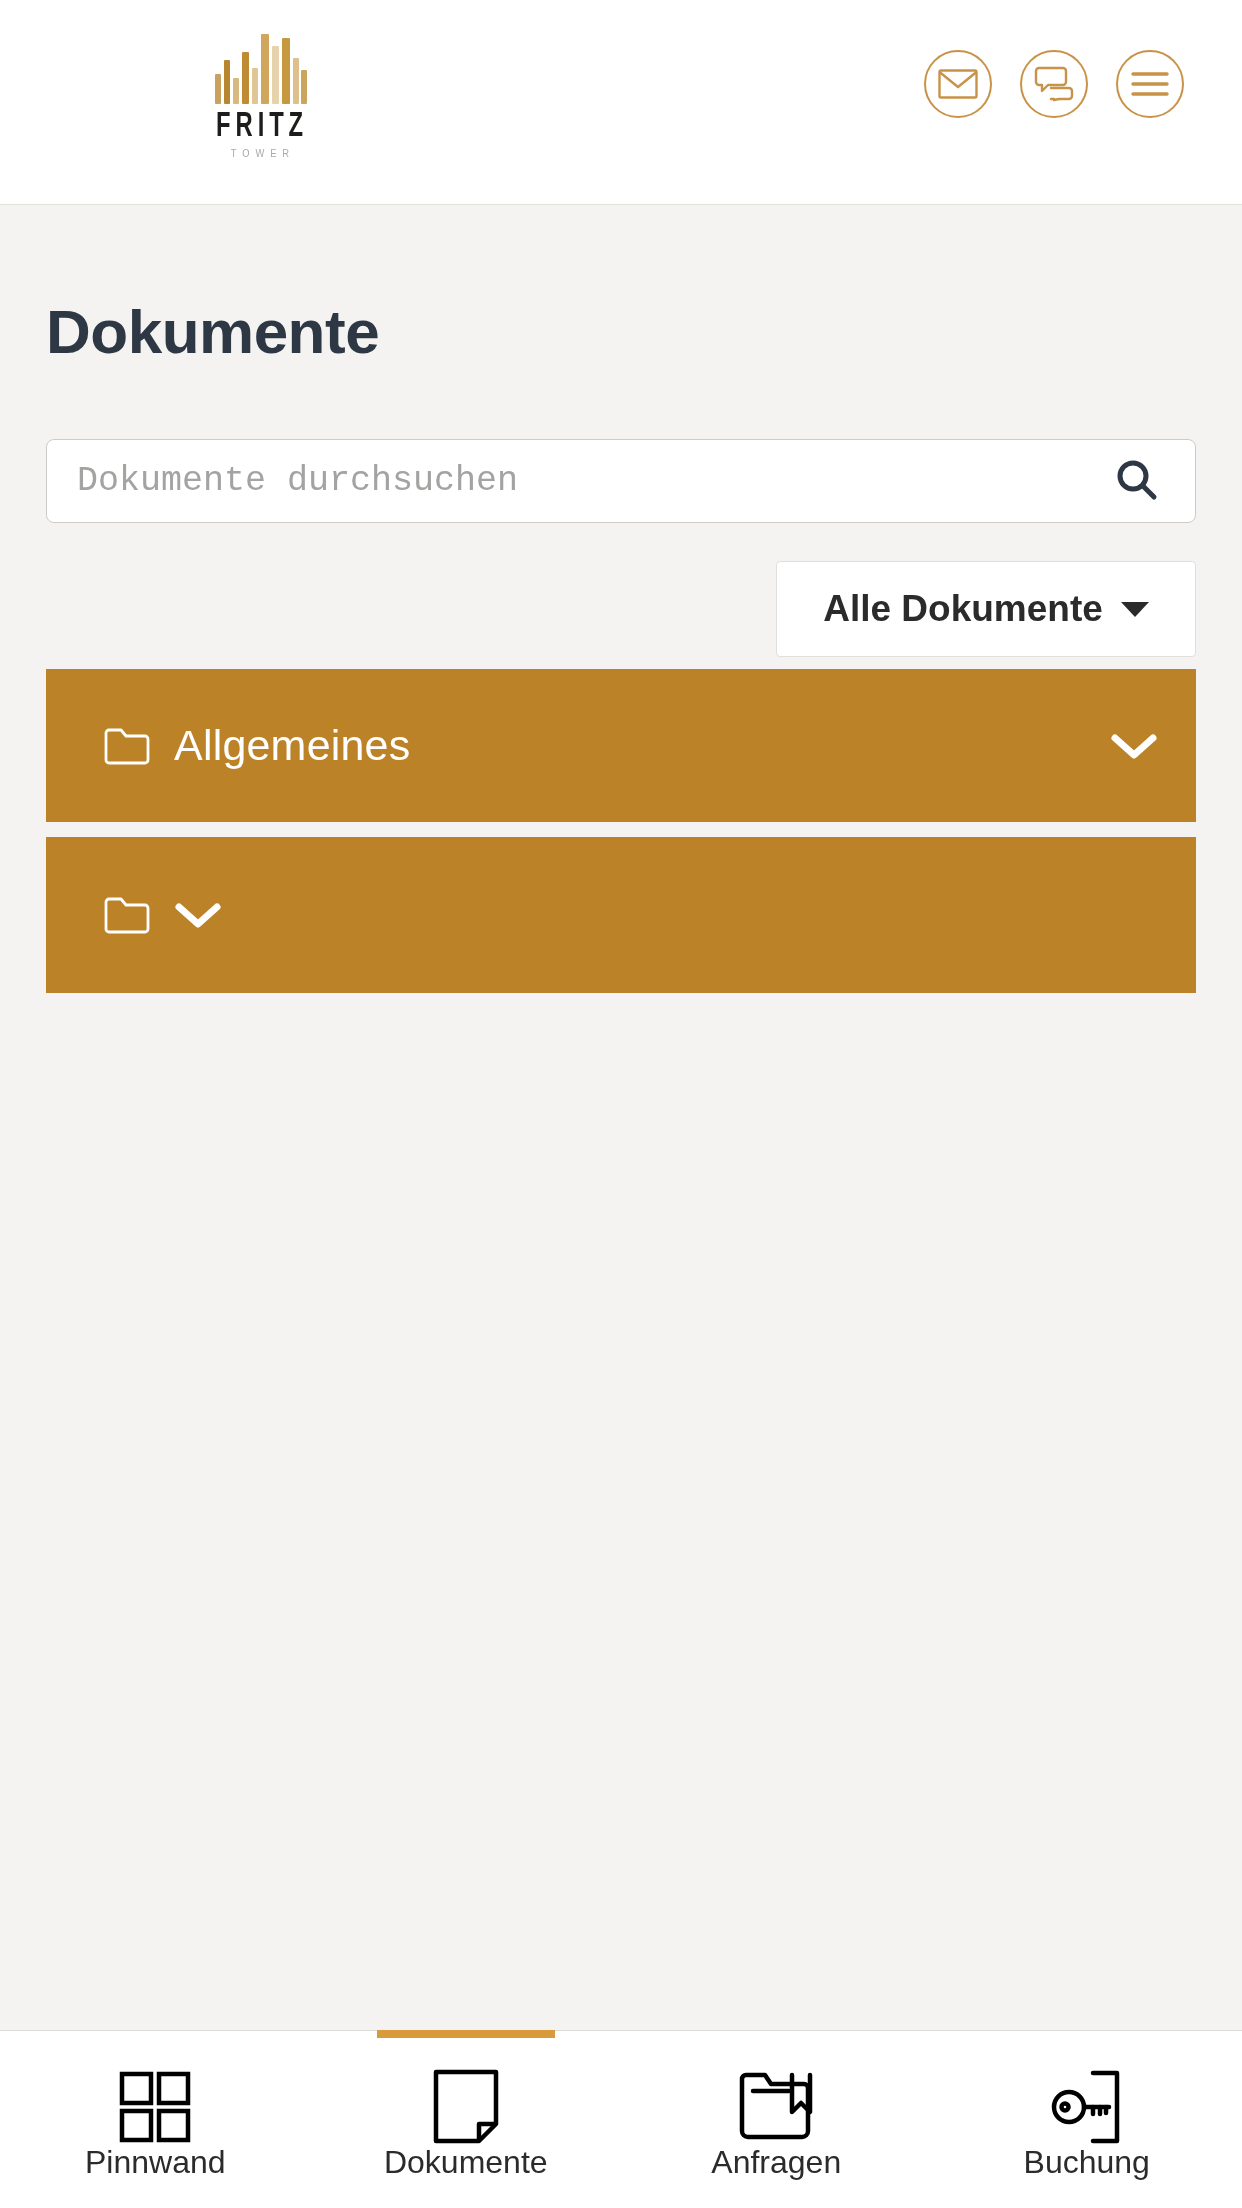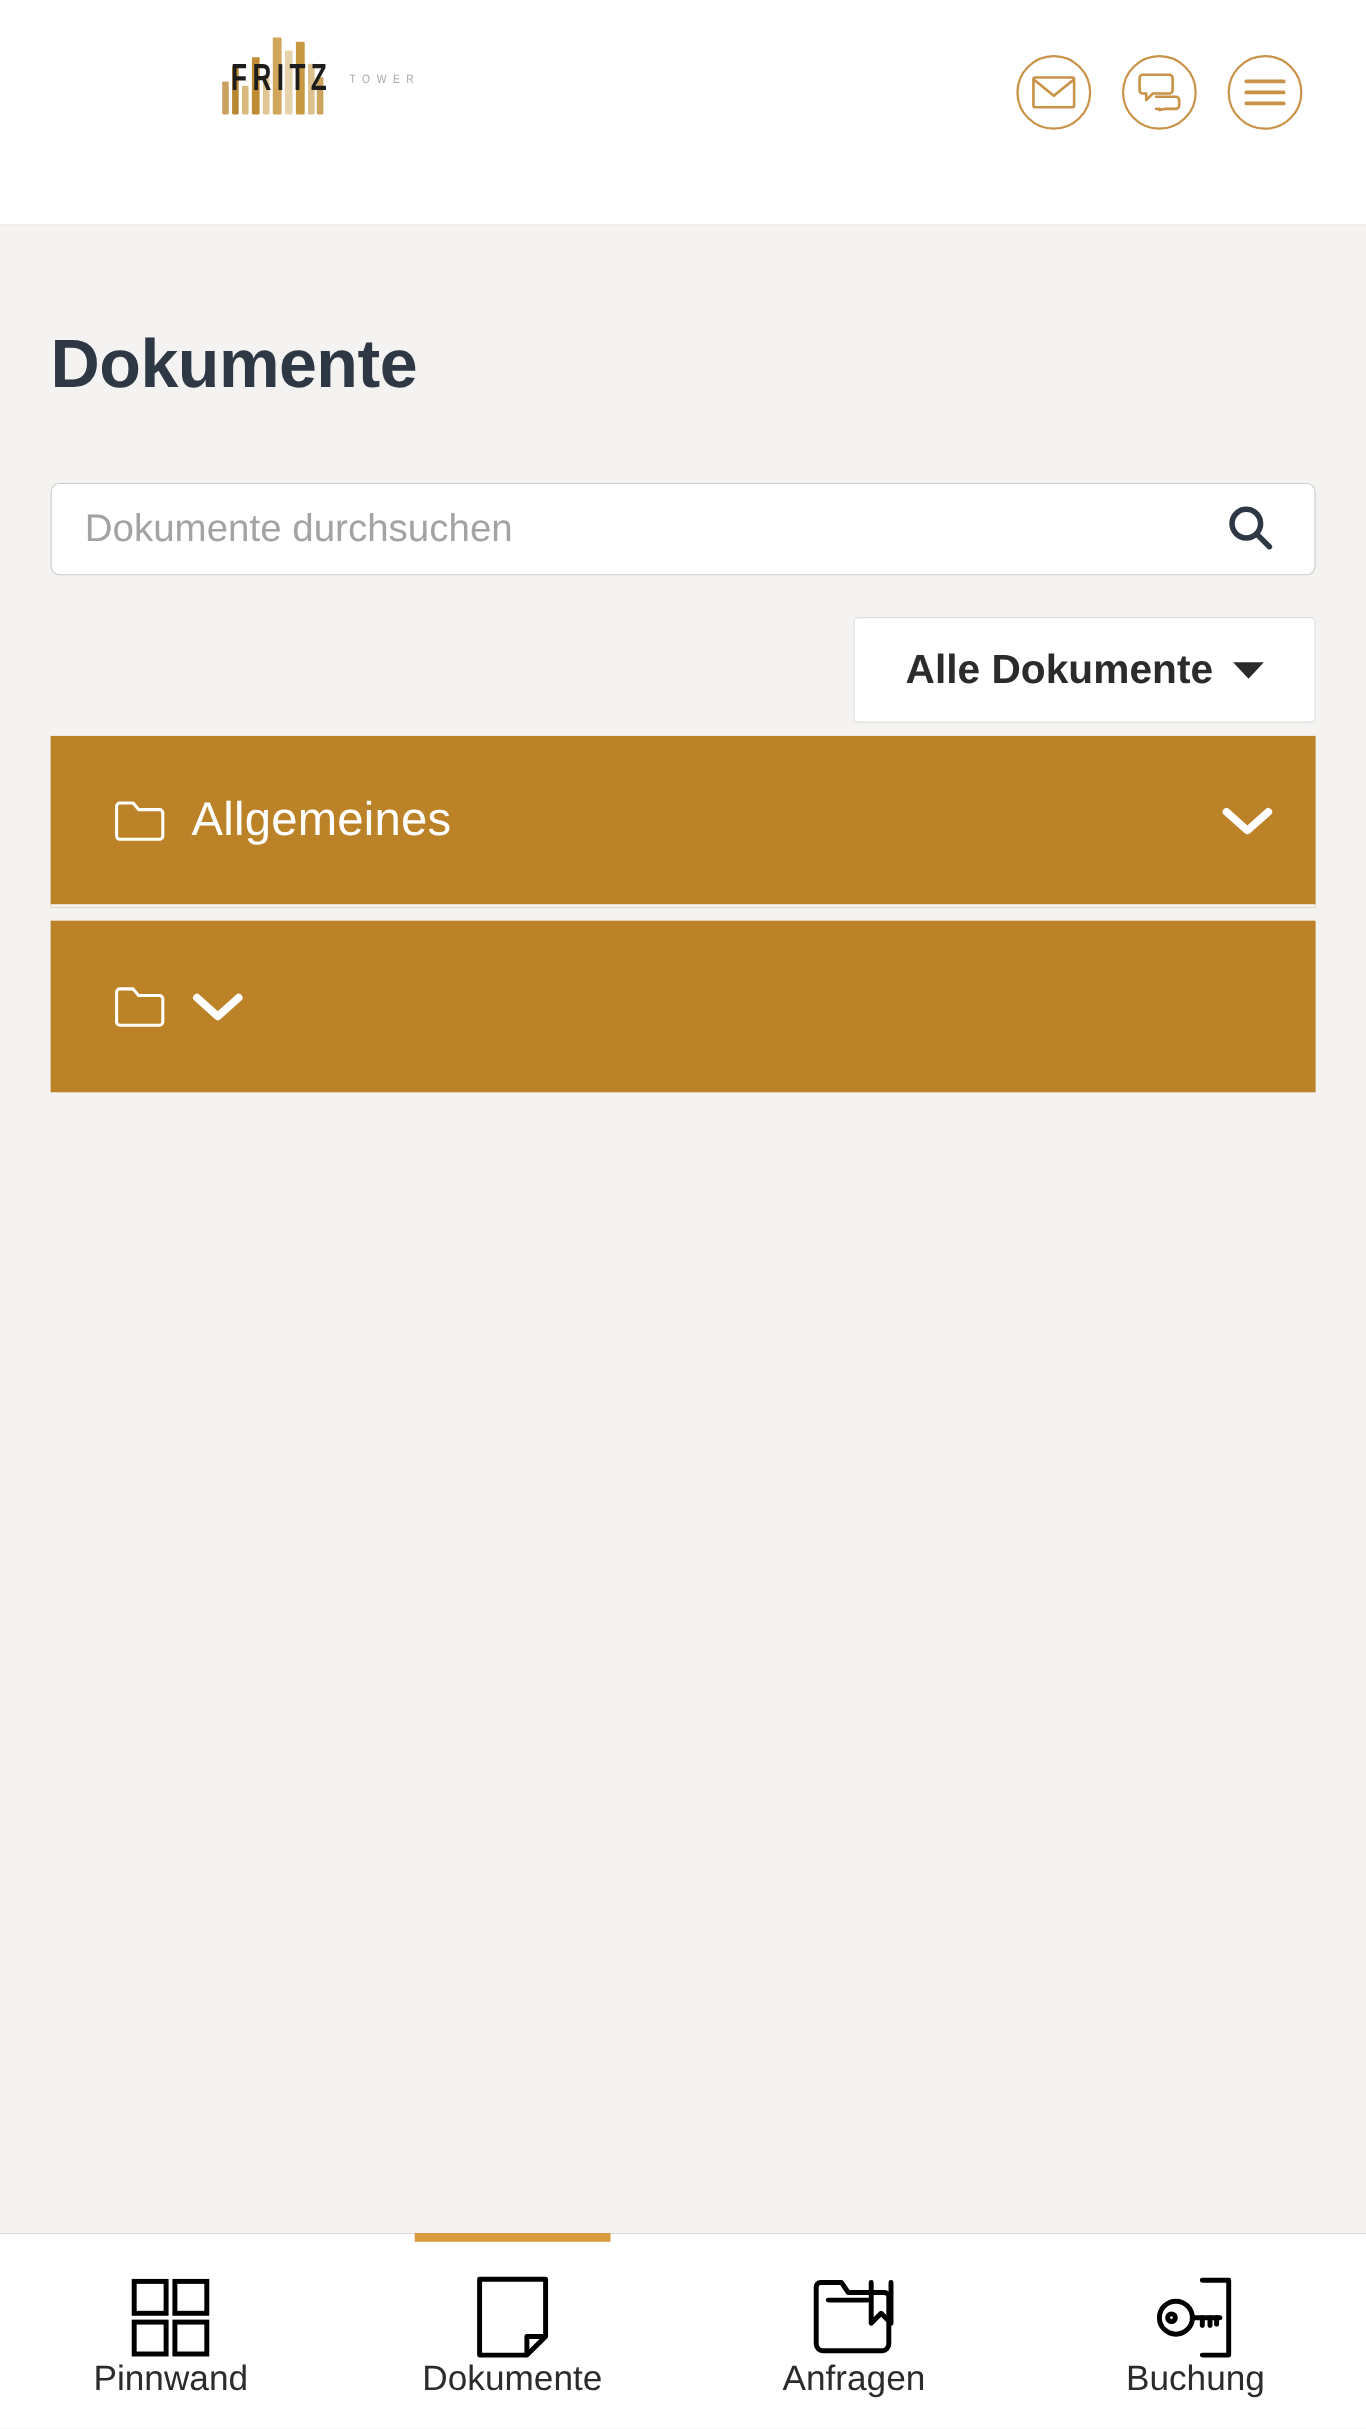--- a/index.html
+++ b/index.html
@@ -32,21 +32,21 @@
     display: flex;
     align-items: center;
   }
 
   .brand {
     position: absolute;
     left: 200px;
     top: 32px;
     width: 125px;
     display: flex;
-    flex-direction: row;
+    flex-direction: column;
     align-items: center;
   }
 
   .brand-mark {
     width: 100px;
     height: 72px;
     position: relative;
   }
   .brand-mark span {
     position: absolute;
@@ -127,21 +127,21 @@
     border-radius: 8px;
     display: flex;
     align-items: center;
     padding: 0 30px;
   }
   .search-input {
     flex: 1;
     border: 0;
     outline: 0;
     background: transparent;
-    font-family: Liberation Sans, sans-serif;
+    font-family: Liberation Mono, monospace;
     font-size: 35px;
     color: #a21caf;
     height: 100%;
   }
   .search-input::placeholder { color: #a3a3a1; }
   .search-btn {
     width: 56px; height: 56px;
     border: 0; background: transparent;
     display: flex; align-items: center; justify-content: center;
     cursor: pointer;

